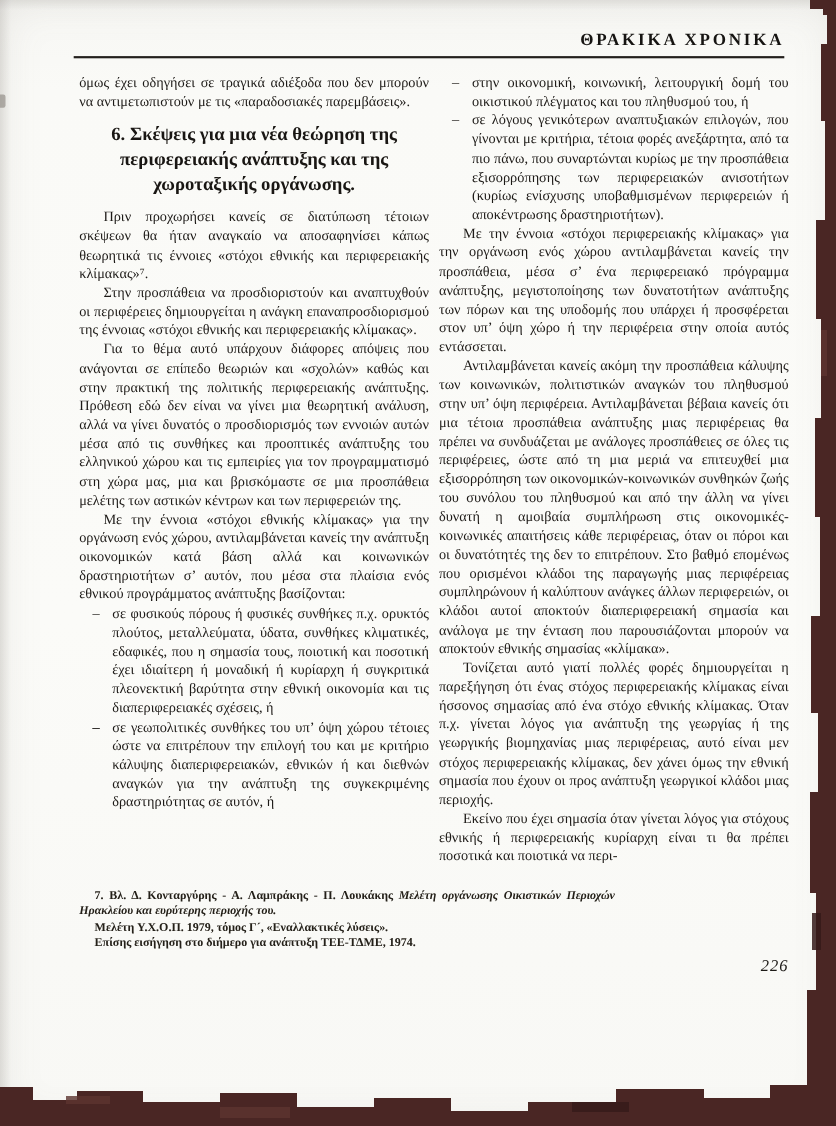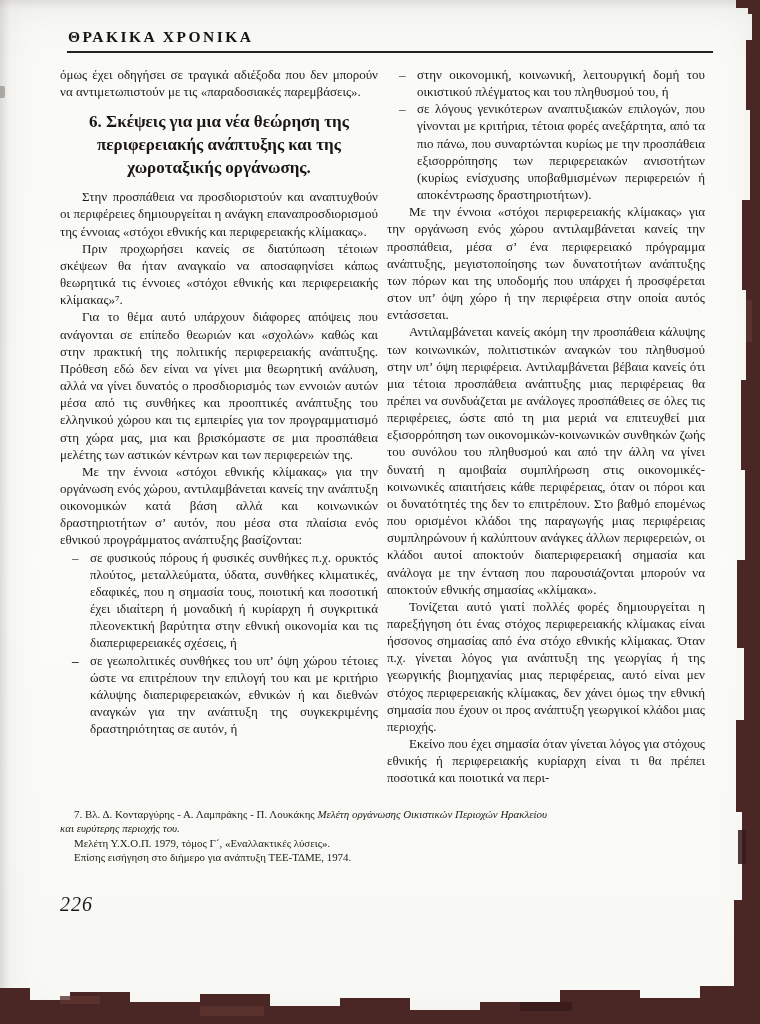--- a/index.html
+++ b/index.html
@@ -19,55 +19,55 @@
     box-shadow:inset 0 0 40px rgba(120,115,105,.14);
   }
   .page::before{ 
     content:"";position:absolute;inset:0;pointer-events:none;
     background:
       linear-gradient(90deg,rgba(130,125,118,.18),rgba(130,125,118,0) 10px),
       linear-gradient(180deg,rgba(130,125,118,.14),rgba(130,125,118,0) 9px);
   }
   .running-head{
     position:absolute;top:28px;left:68px;width:645px;
-    text-align:left;
+    text-align:right;
     font-size:15.5px;letter-spacing:2.5px;font-weight:600;
     color:#161412;
   }
   .head-rule{
     position:absolute;top:51px;left:67px;width:646px;height:2.4px;
     background:#23201d;
   }
   .content{
-    position:absolute;top:66px;left:60px;width:645px;
+    position:absolute;top:66px;left:72px;width:645px;
   }
   .columns{display:flex;gap:9px;}
   .col{width:318px;
     font-size:13px;line-height:17.15px;text-align:justify;
   }
   .col p{margin:0;}
   p.indent{text-indent:22px;}
   h2.section-heading{
     margin:10px 0 9px 0;
     font-size:17px;line-height:23px;font-weight:700;
     text-align:center;color:#191613;
   }
   .li{position:relative;padding-left:30px;margin:0;}
   .li .dash{position:absolute;left:12px;top:0;}
   .footnote{
     margin-top:20px;width:487px;
     font-size:10.9px;line-height:14.6px;text-align:justify;
     color:#242019;
   }
   .footnote p{margin:0;}
-  .footnote p.fn-indent{text-indent:14px;}
+  .footnote p.fn-indent{text-indent:14px;font-weight:bold;}
   .footnote em{font-style:italic;}
   .page-number{
-    margin-top:28px;width:645px;text-align:left;
-    font-size:20px;font-style:italic;letter-spacing:1px;color:#1d1a17;
+    margin-top:6px;width:645px;text-align:right;
+    font-size:15px;font-style:italic;letter-spacing:1px;color:#1d1a17;
   }
   .torn-overlay{position:absolute;inset:0;pointer-events:none;}
   .edge-mark{
     position:absolute;left:0;top:86px;width:5px;height:12px;
     background:#8e8982;opacity:.65;border-radius:0 2px 2px 0;
   }
 </style>
 </head>
 <body>
 
@@ -78,22 +78,22 @@
   <div class="edge-mark"></div>
 
   <div class="content">
     <div class="columns">
 
       <div class="col">
         <p>όμως έχει οδηγήσει σε τραγικά αδιέξοδα που δεν μπορούν να αντιμετωπιστούν με τις «παραδοσιακές παρεμβάσεις».</p>
 
         <h2 class="section-heading">6. Σκέψεις για μια νέα θεώρηση της περιφερειακής ανάπτυξης και της χωροταξικής οργάνωσης.</h2>
 
+        <p class="indent">Πριν προχωρήσει κανείς σε διατύπωση τέτοιων σκέψεων θα ήταν αναγκαίο να αποσαφηνίσει κάπως θεωρητικά τις έννοιες «στόχοι εθνικής και περιφερειακής κλίμακας»⁷.</p>
         <p class="indent">Στην προσπάθεια να προσδιοριστούν και αναπτυχθούν οι περιφέρειες δημιουργείται η ανάγκη επαναπροσδιορισμού της έννοιας «στόχοι εθνικής και περιφερειακής κλίμακας».</p>
-        <p class="indent">Πριν προχωρήσει κανείς σε διατύπωση τέτοιων σκέψεων θα ήταν αναγκαίο να αποσαφηνίσει κάπως θεωρητικά τις έννοιες «στόχοι εθνικής και περιφερειακής κλίμακας»⁷.</p>
         <p class="indent">Για το θέμα αυτό υπάρχουν διάφορες απόψεις που ανάγονται σε επίπεδο θεωριών και «σχολών» καθώς και στην πρακτική της πολιτικής περιφερειακής ανάπτυξης. Πρόθεση εδώ δεν είναι να γίνει μια θεωρητική ανάλυση, αλλά να γίνει δυνατός ο προσδιορισμός των εννοιών αυτών μέσα από τις συνθήκες και προοπτικές ανάπτυξης του ελληνικού χώρου και τις εμπειρίες για τον προγραμματισμό στη χώρα μας, μια και βρισκόμαστε σε μια προσπάθεια μελέτης των αστικών κέντρων και των περιφερειών της.</p>
         <p class="indent">Με την έννοια «στόχοι εθνικής κλίμακας» για την οργάνωση ενός χώρου, αντιλαμβάνεται κανείς την ανάπτυξη οικονομικών κατά βάση αλλά και κοινωνικών δραστηριοτήτων σ’ αυτόν, που μέσα στα πλαίσια ενός εθνικού προγράμματος ανάπτυξης βασίζονται:</p>
 
         <div class="li">
           <span class="dash">–</span>
           <span>σε φυσικούς πόρους ή φυσικές συνθήκες π.χ. ορυκτός πλούτος, μεταλλεύματα, ύδατα, συνθήκες κλιματικές, εδαφικές, που η σημασία τους, ποιοτική και ποσοτική έχει ιδιαίτερη ή μοναδική ή κυρίαρχη ή συγκριτικά πλεονεκτική βαρύτητα στην εθνική οικονομία και τις διαπεριφερειακές σχέσεις, ή</span>
         </div>
         <div class="li">
           <span class="dash">–</span>
         </div>

